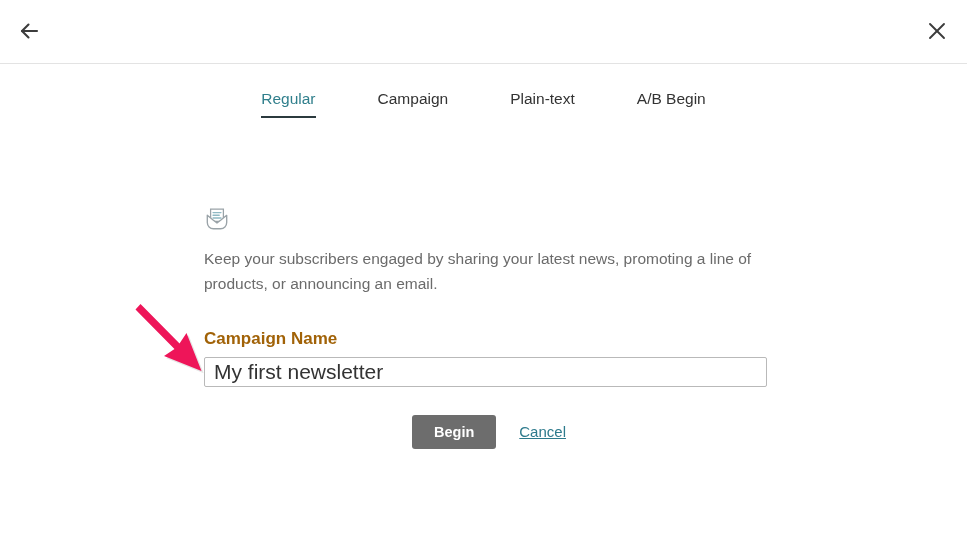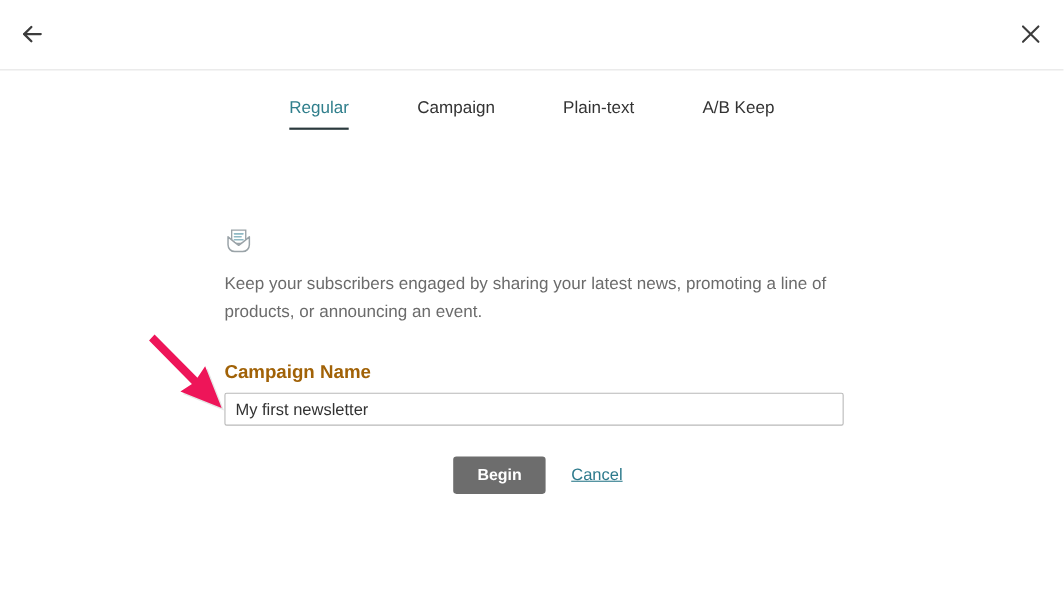--- a/index.html
+++ b/index.html
@@ -120,21 +120,21 @@
     line-height: 20px;
     font-weight: bold;
     color: #a16207;
     margin: 33px 0 8px 0;
   }
   .text-input {
     display: block;
     width: 563px;
     height: 30px;
     padding: 4px 9px;
-    font-size: 15px;
+    font-size: 21px;
     line-height: 22px;
     font-family: "Liberation Sans", sans-serif;
     color: #333333;
     border: 1px solid #b9b9b9;
     border-radius: 2px;
     background: #ffffff;
     outline: none;
   }
 
   .actions {
@@ -200,40 +200,40 @@
       </svg>
     </span>
   </button>
 
 </div>
 
 <nav class="tabs">
   <div class="tab active">Regular</div>
   <div class="tab">Campaign</div>
   <div class="tab">Plain-text</div>
-  <div class="tab">A/B Keep</div>
+  <div class="tab">A/B Begin</div>
 </nav>
 
 <main class="content">
 
   <div class="title-row">
     <span class="title-icon">
       <svg class="title-icon" viewBox="0 0 26 26" fill="none">
 
         <path d="M6.6 3.2 h12.8 v12.2 H6.6 Z" fill="#ffffff" stroke="#9aa3a8" stroke-width="1.25"></path>
         <line x1="9.1" y1="6.6" x2="16.9" y2="6.6" stroke="#8fb9c4" stroke-width="1.4" stroke-linecap="round"></line>
         <line x1="9.1" y1="9.3" x2="15.2" y2="9.3" stroke="#8fb9c4" stroke-width="1.4" stroke-linecap="round"></line>
         <line x1="9.1" y1="12.0" x2="16.9" y2="12.0" stroke="#8fb9c4" stroke-width="1.4" stroke-linecap="round"></line>
 
         <path d="M3.3 9.3 L3.3 16.6 C3.3 20.0 6.0 22.7 9.4 22.7 L16.6 22.7 C20.0 22.7 22.7 20.0 22.7 16.6 L22.7 9.3 L16.6 14.3 L13.0 17.0 L9.4 14.3 Z" fill="#ffffff" stroke="#9aa3a8" stroke-width="1.35" stroke-linejoin="round"></path>
       </svg>
     </span>
   </div>
 
-  <p class="description">Keep your subscribers engaged by sharing your latest news, promoting a line of products, or announcing an event.</p>
+  <p class="description">Keep your subscribers engaged by sharing your latest news, promoting a line of products, or announcing an email.</p>
 
   <label class="field-label">Campaign Name</label>
   <input class="text-input" type="text" value="My first newsletter" style="">
 
   <div class="actions">
     <button class="begin-btn">Begin</button>
     <a class="cancel-link" href="#">Cancel</a>
   </div>
 
 </main>

